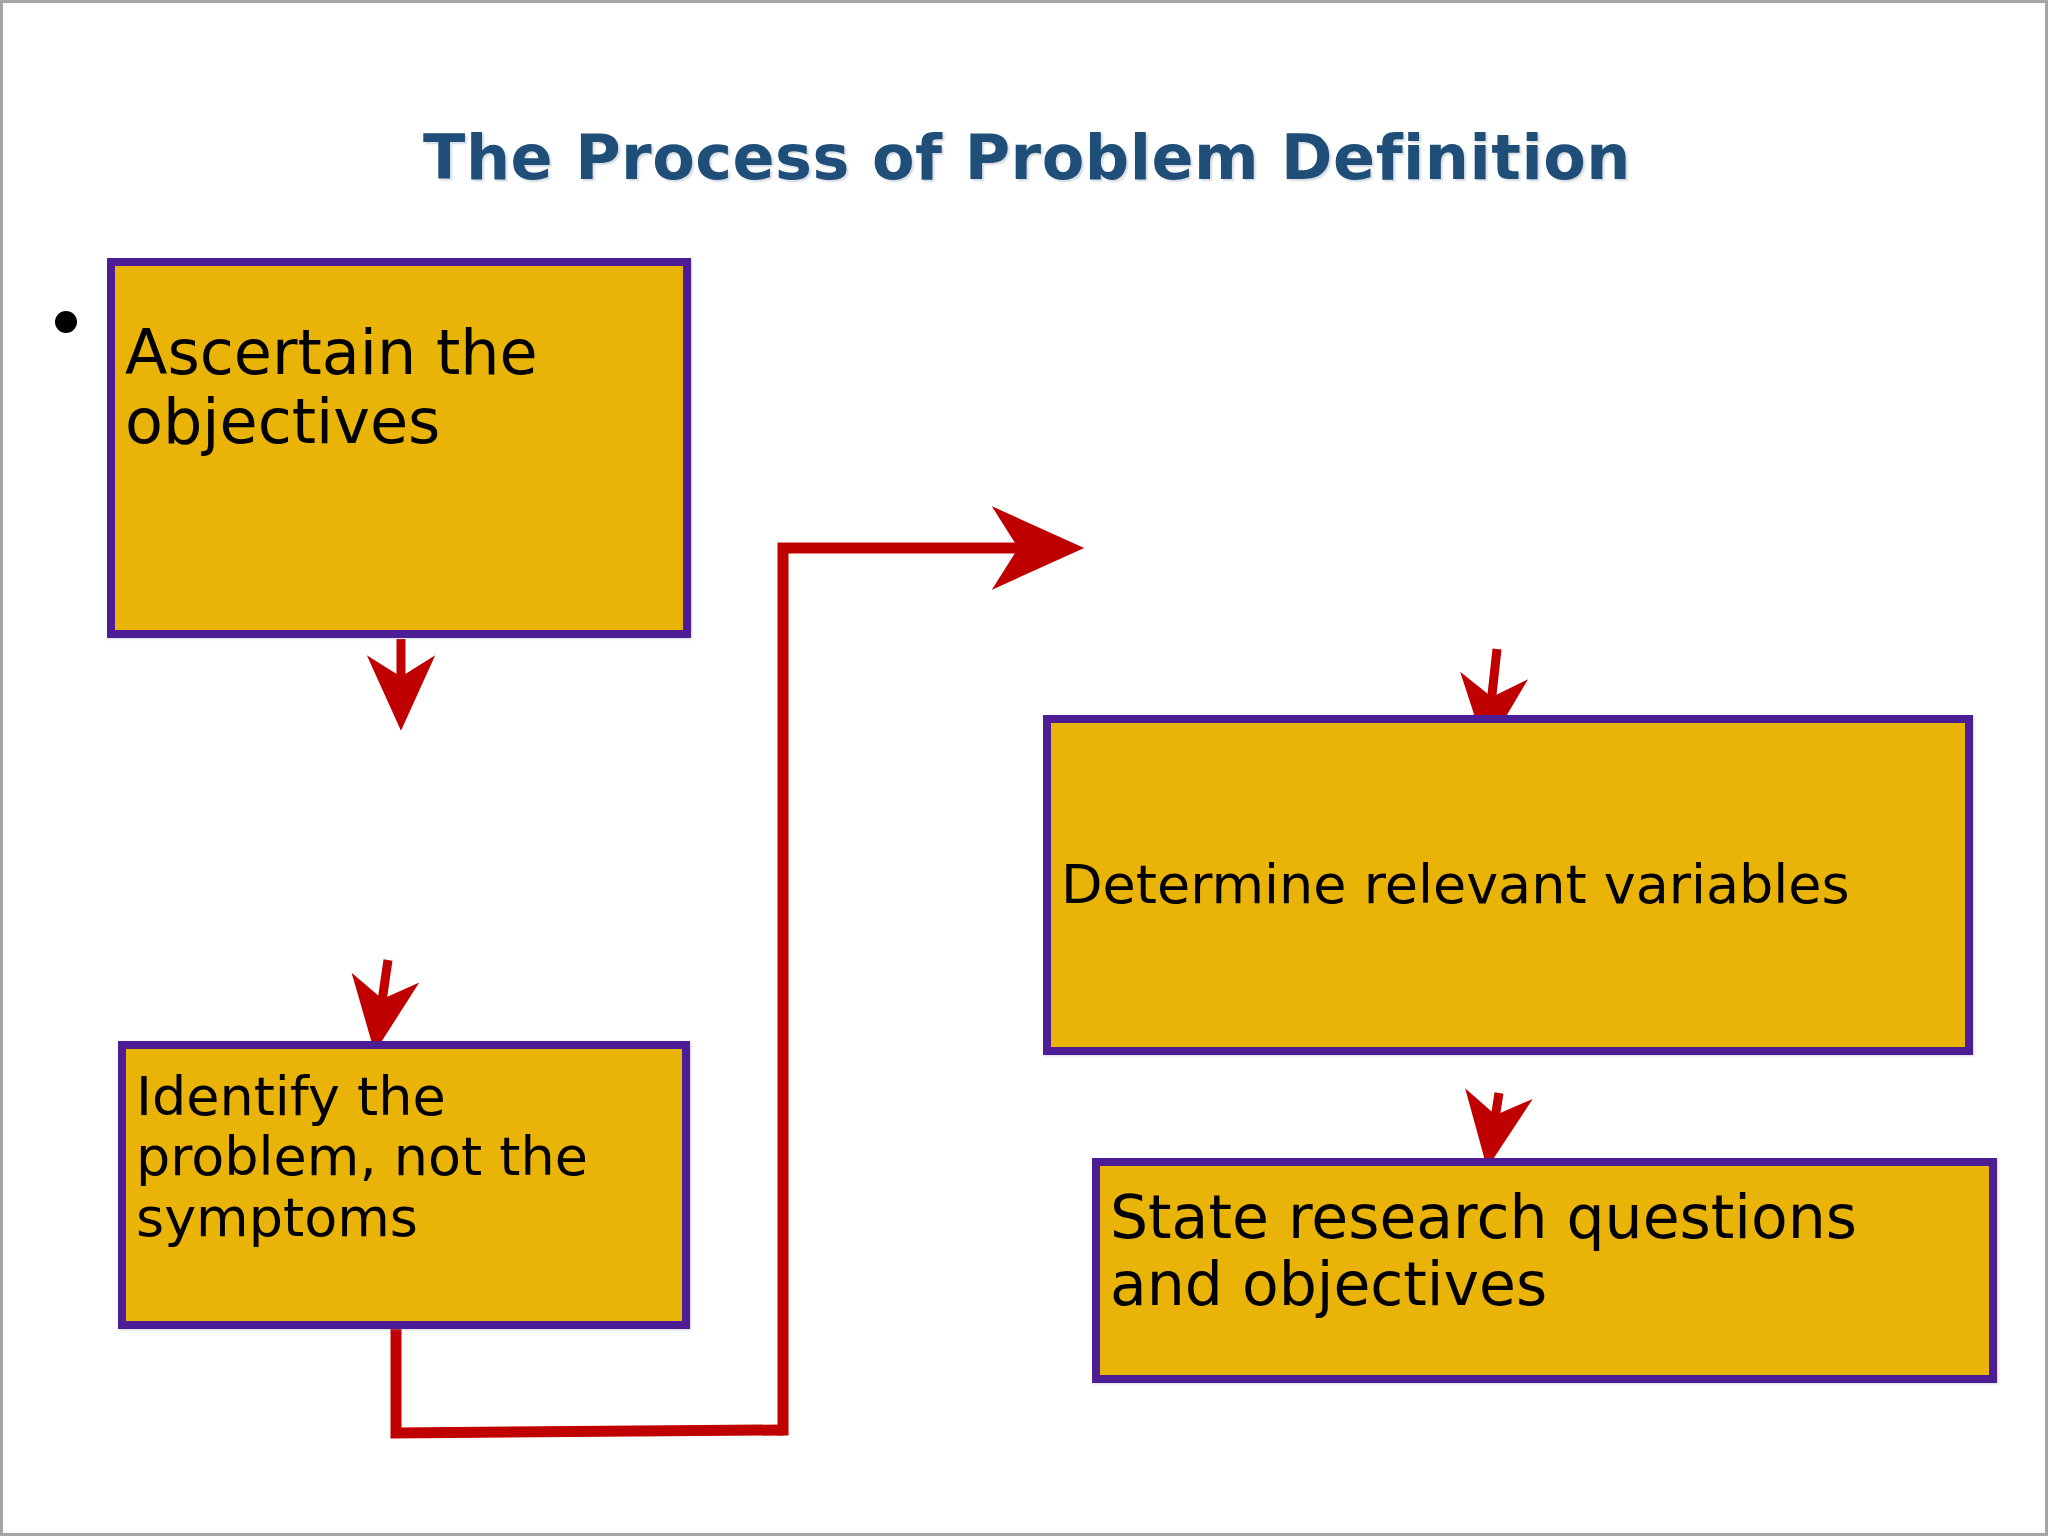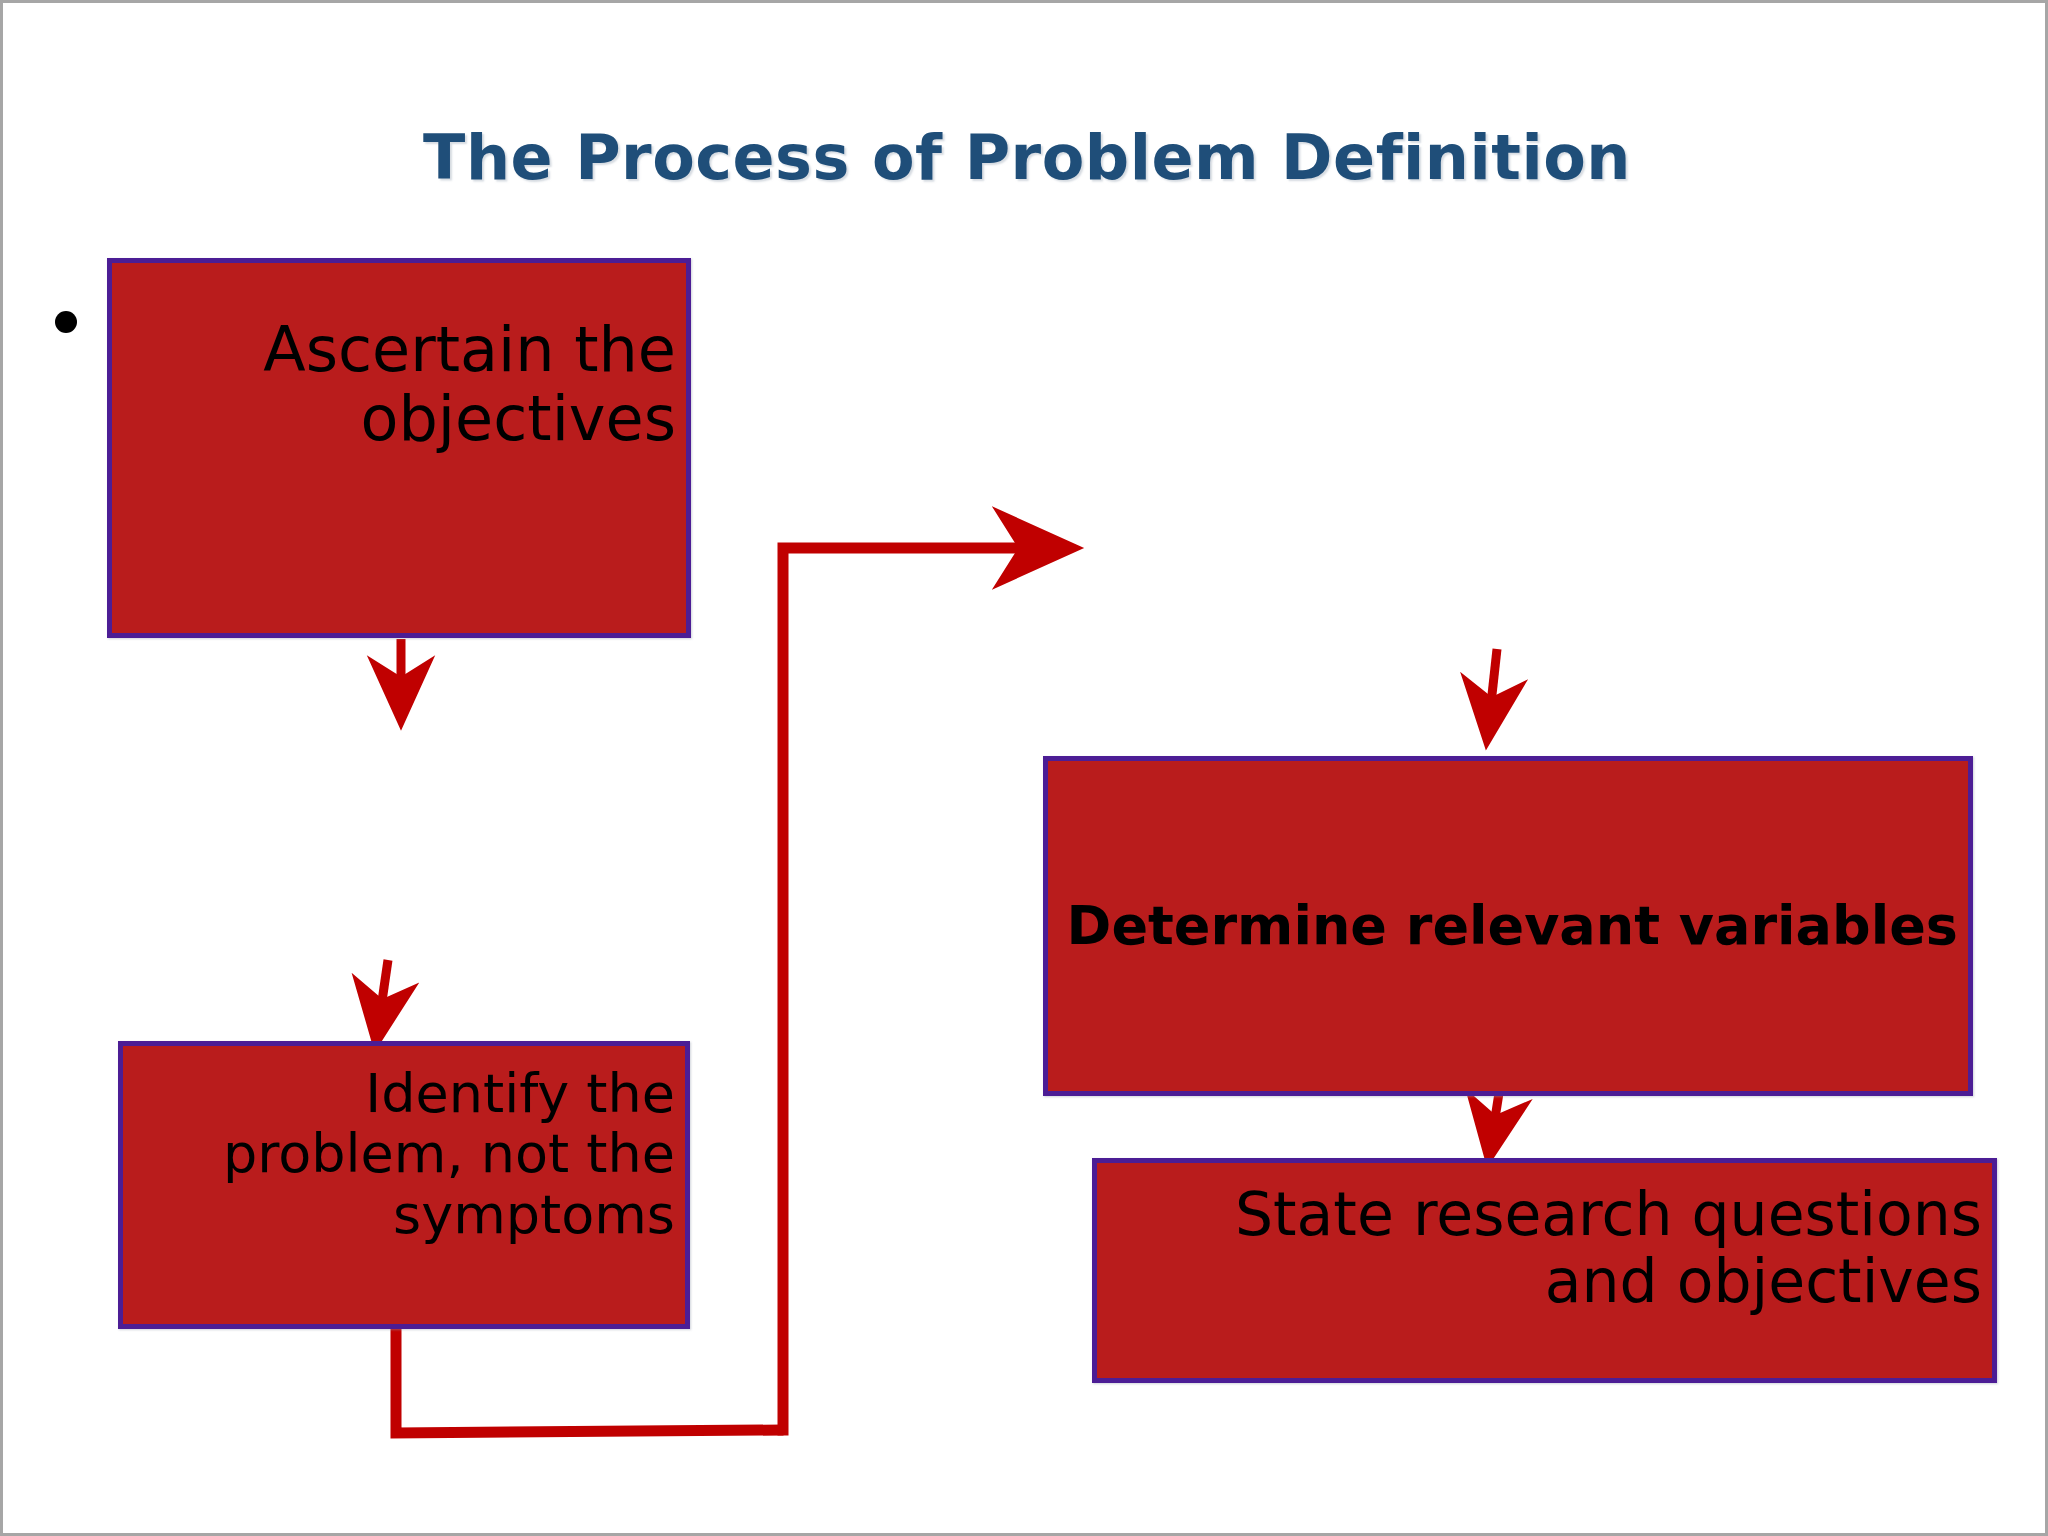--- a/index.html
+++ b/index.html
@@ -45,26 +45,26 @@
     width: 22px;
     height: 22px;
     background: #000000;
     border-radius: 50%;
   }
 
   
   .pbox {
     position: absolute;
     box-sizing: border-box;
-    background: #b91c1c;
-    border: 5px solid #4c1d95;
+    background: #eab308;
+    border: 8px solid #4c1d95;
     display: flex;
     align-items: center;
     justify-content: center;
-    text-align: right;
+    text-align: left;
     color: #000000;
     line-height: 1.12;
     padding: 4px 10px;
     box-shadow: 1px 1px 2px rgba(150,160,175,0.45);
   }
   .pbox span { display: block; width: 100%; }
 
   
   .box-objectives {
     left: 104px;  top: 255px;  width: 584px;  height: 380px;
@@ -84,23 +84,22 @@
     align-items: flex-start;
     padding-top: 18px;
   }
 
   
   .box-unit {
     left: 1073px;  top: 338px;  width: 840px;  height: 305px;
     font-size: 54px;
   }
   .box-variables {
-    left: 1040px;  top: 753px;  width: 930px;  height: 340px;
+    left: 1040px;  top: 712px;  width: 930px;  height: 340px;
     font-size: 54px;
-    font-weight: bold;
   }
   .box-state {
     left: 1089px;  top: 1155px;  width: 905px;  height: 225px;
     font-size: 60px;
     align-items: flex-start;
     padding-top: 18px;
   }
 
   
   .connectors {

